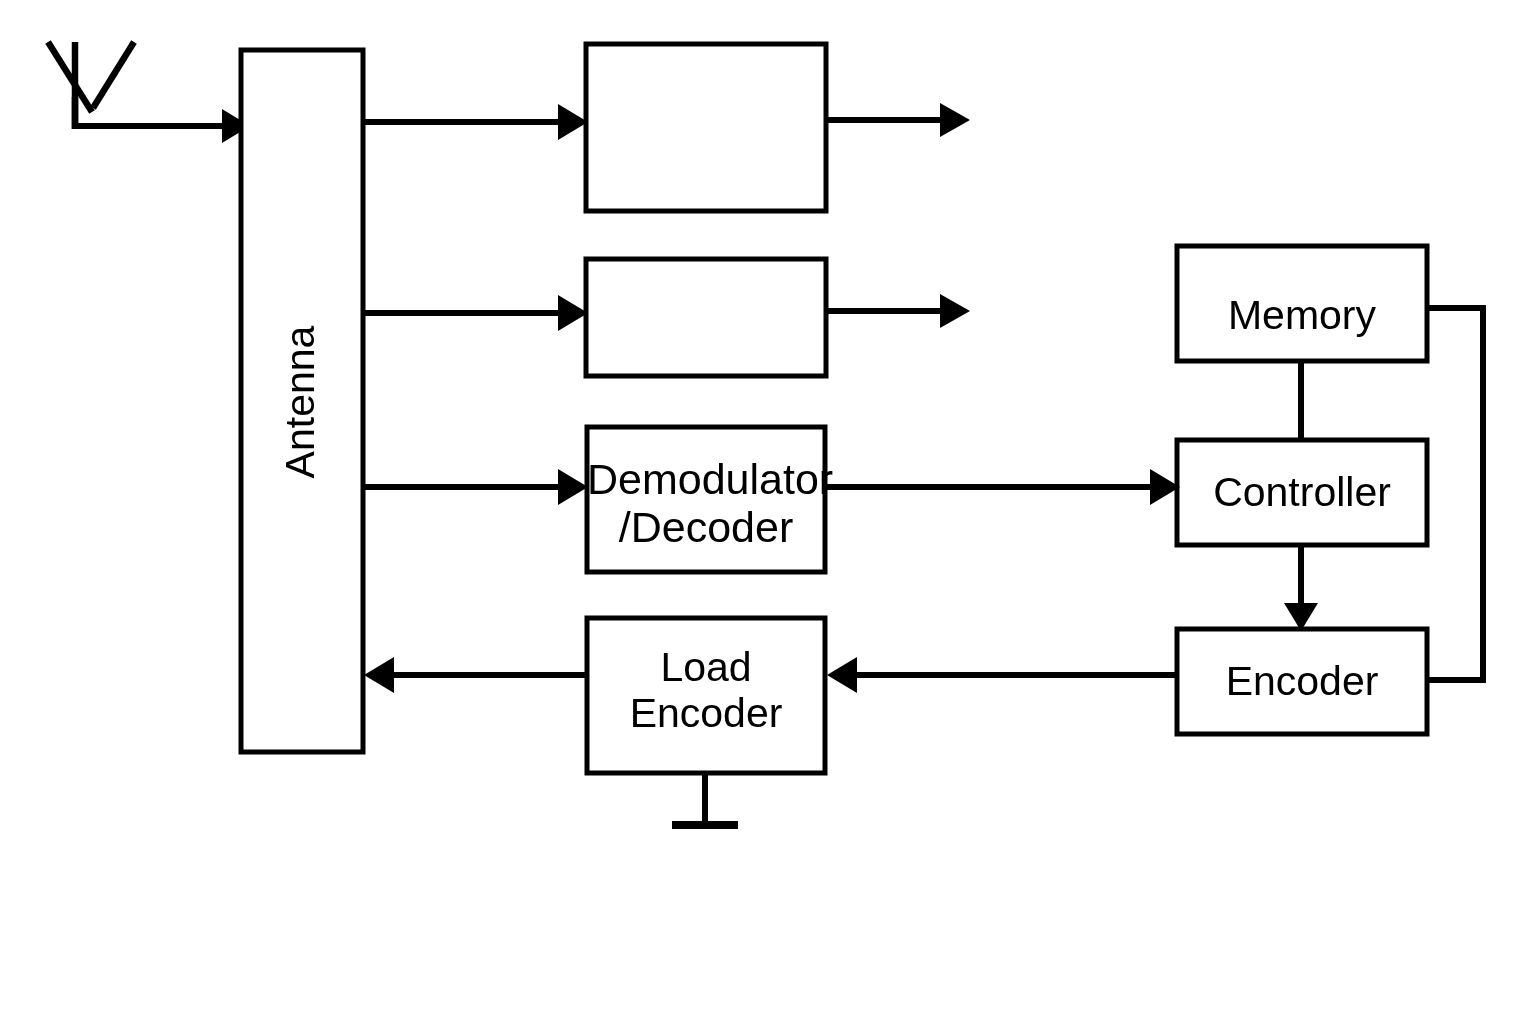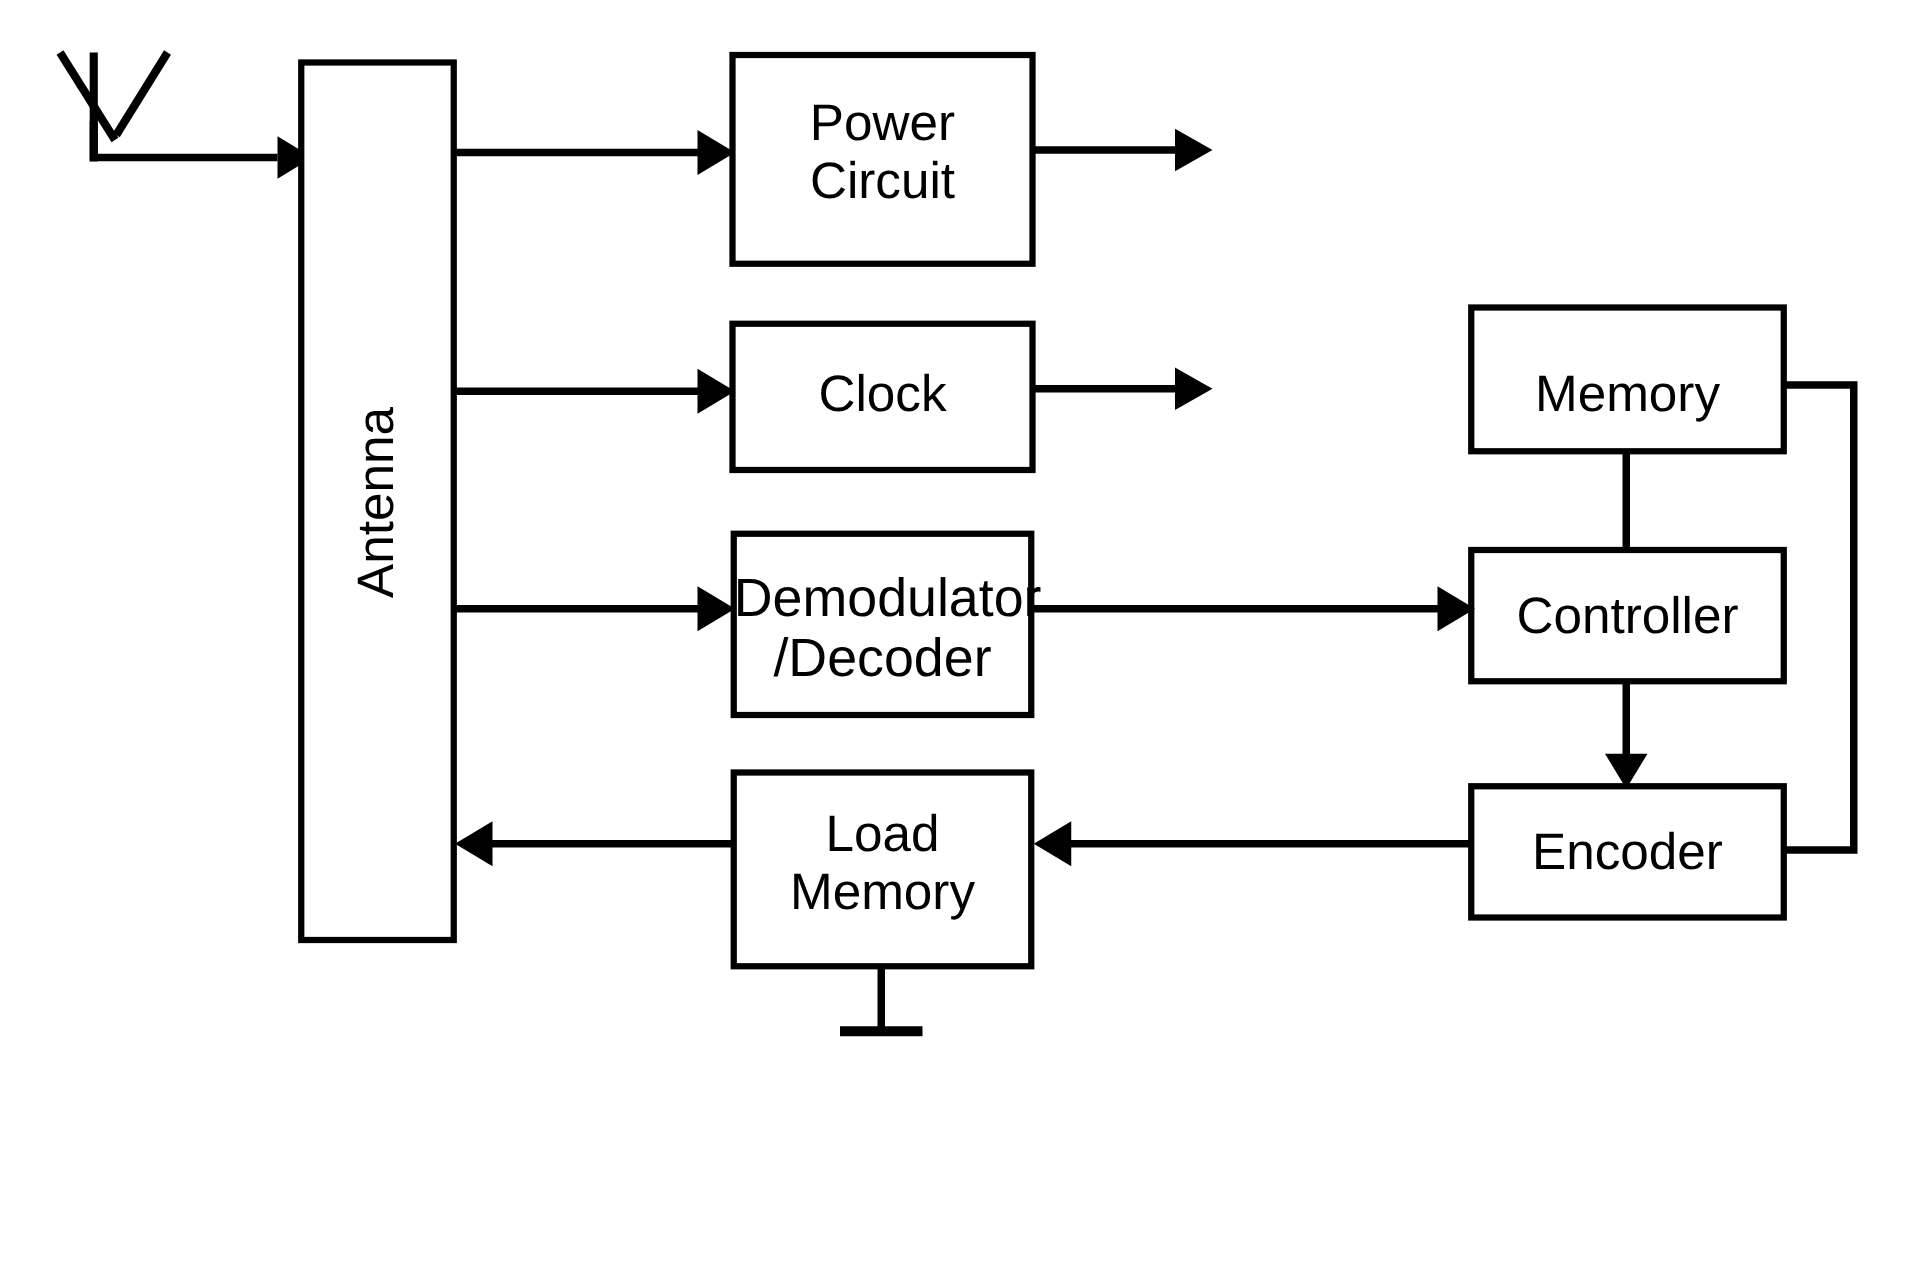--- a/index.html
+++ b/index.html
@@ -163,30 +163,27 @@
 
     <g>
       <line class="wire" x1="705" y1="773" x2="705" y2="825"></line>
       <line class="ground-bar" x1="672" y1="825" x2="738" y2="825"></line>
     </g>
 
   </svg>
 
   <div class="lbl lbl-lg lbl-rot" style="left:202px; top:378px; width:200px; height:48px;">Antenna</div>
 
-  <div class="lbl lbl-lg" style="left:586px; top:76px; width:240px;">Power
-Circuit</div>
 
-  <div class="lbl lbl-lg" style="left:586px; top:293px; width:240px;">Clock</div>
 
   <div class="lbl lbl-md" style="left:587px; top:455px; width:238px;">Demodulator
 /Decoder</div>
 
   <div class="lbl lbl-lg" style="left:587px; top:645px; width:238px;">Load
-Memory</div>
+Encoder</div>
 
   <div class="lbl lbl-lg" style="left:1177px; top:281px; width:250px;margin-top:12px;">Memory</div>
 
   <div class="lbl lbl-lg" style="left:1177px; top:470px; width:250px;">Controller</div>
 
   <div class="lbl lbl-lg" style="left:1177px; top:659px; width:250px;">Encoder</div>
 
 </div>
 
 </body></html>

